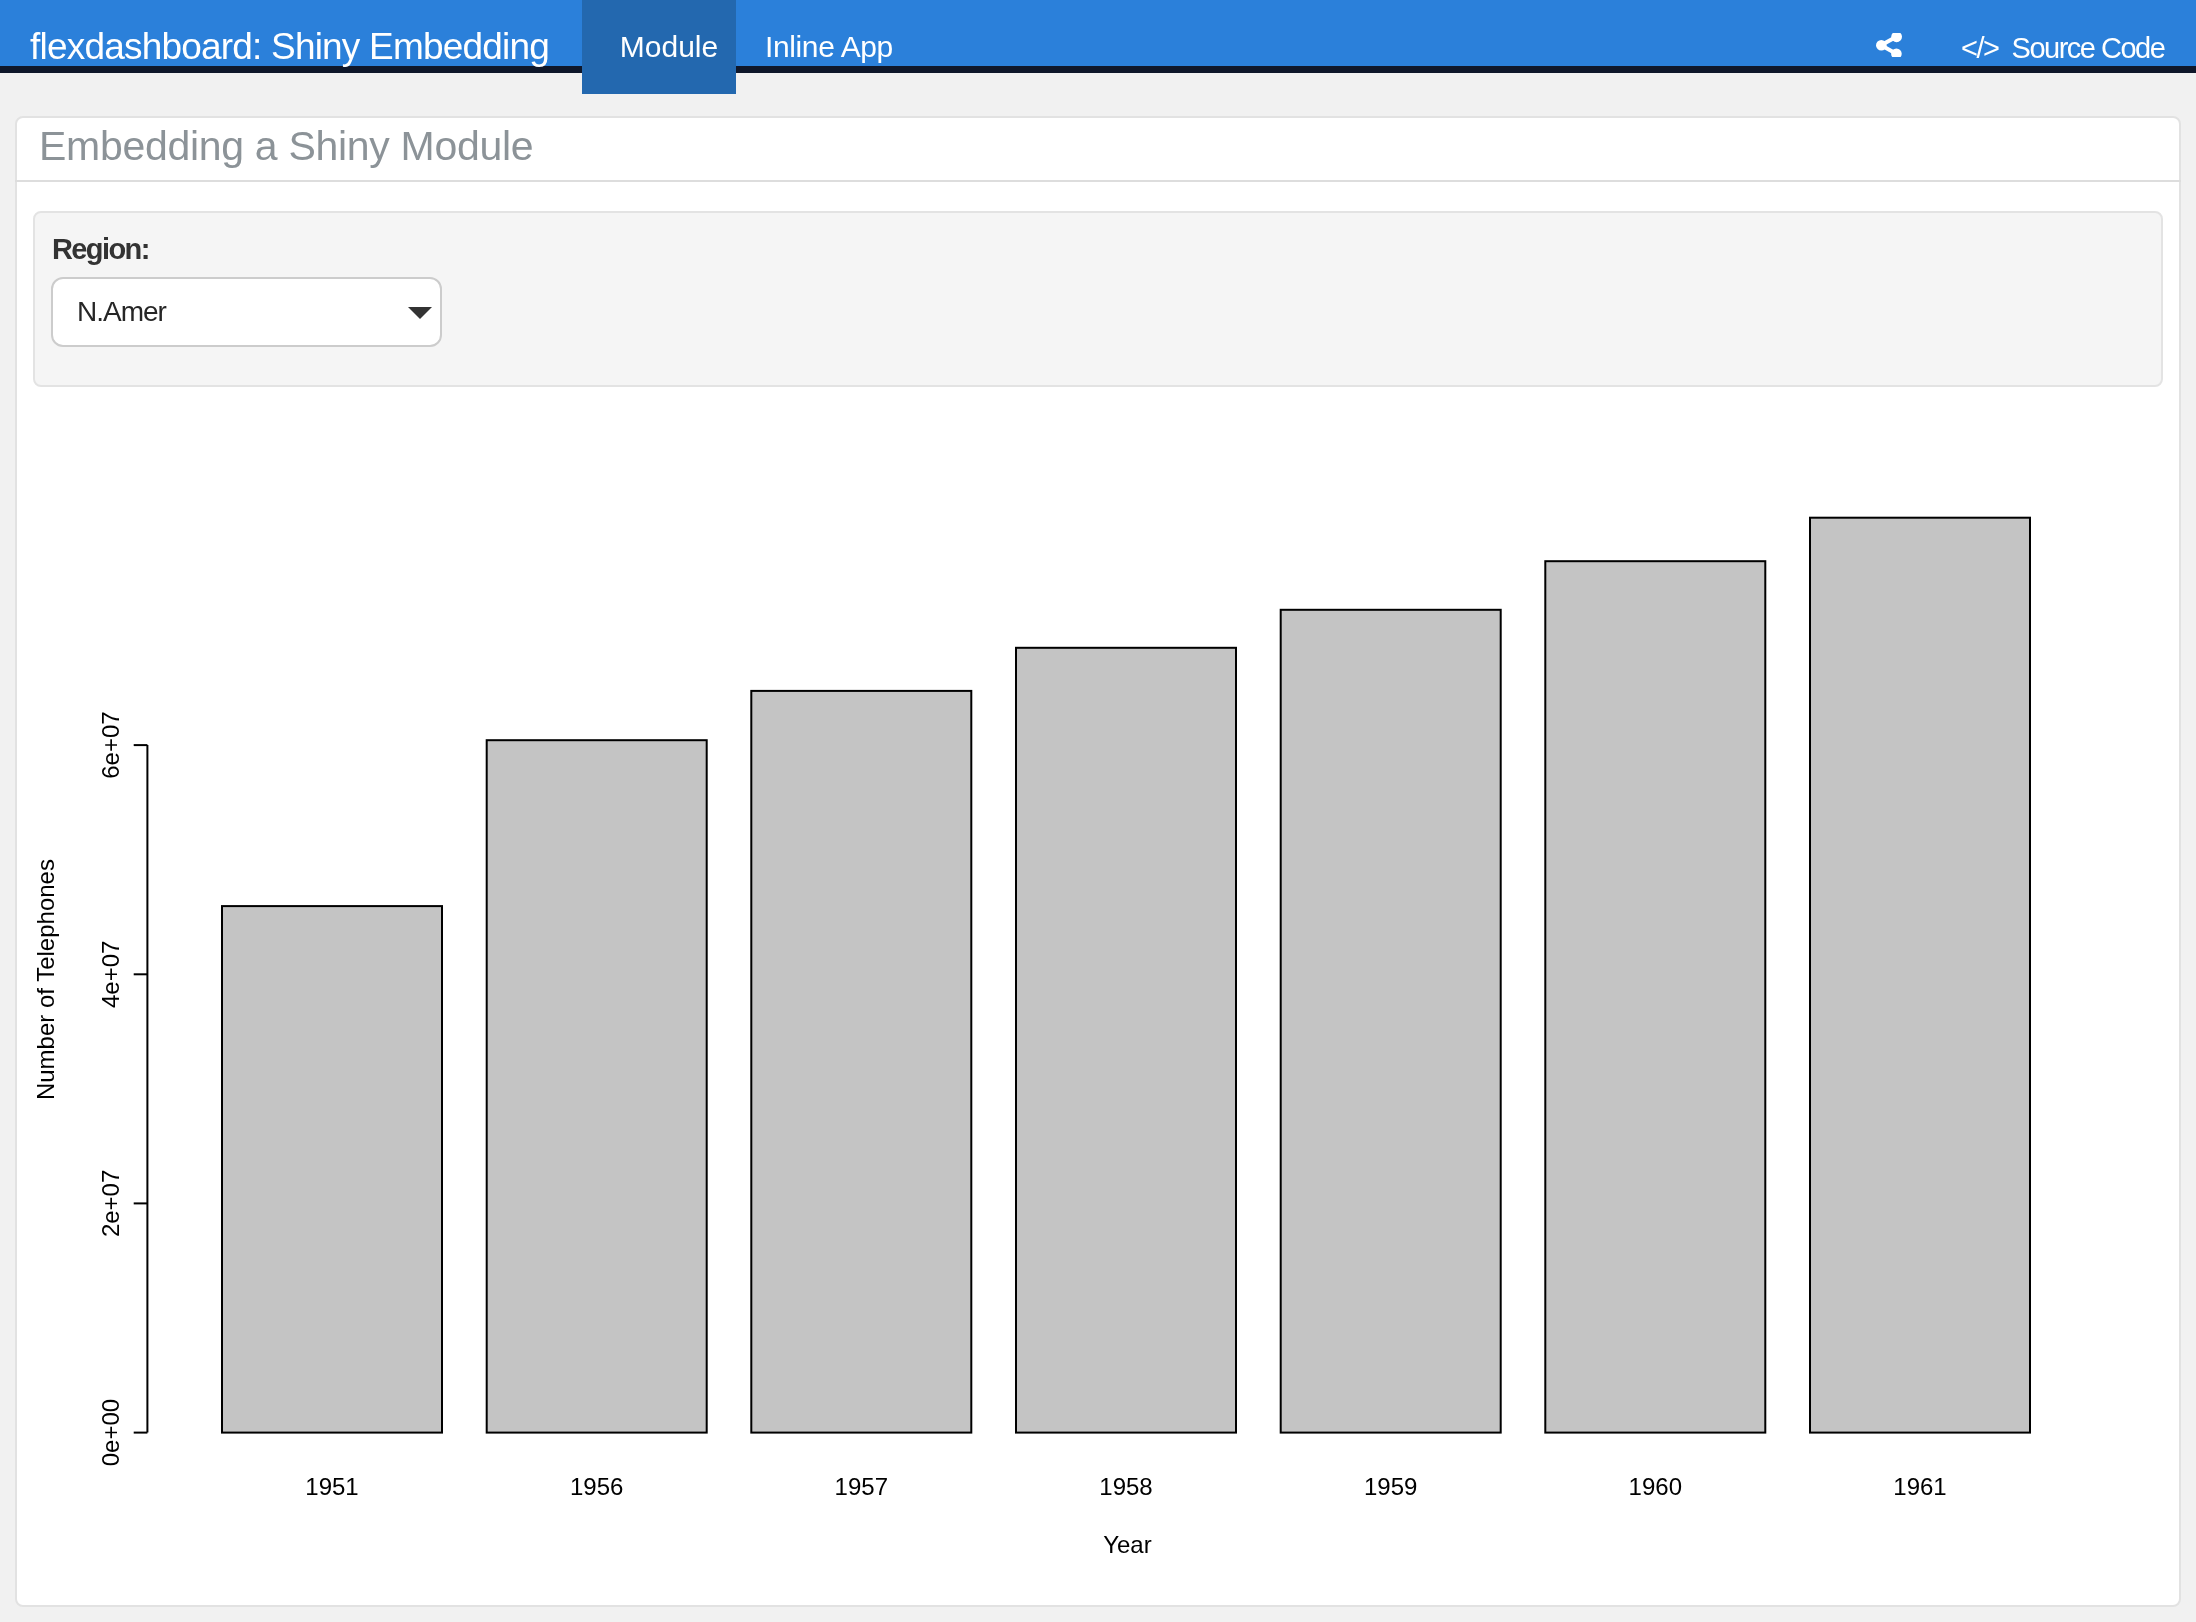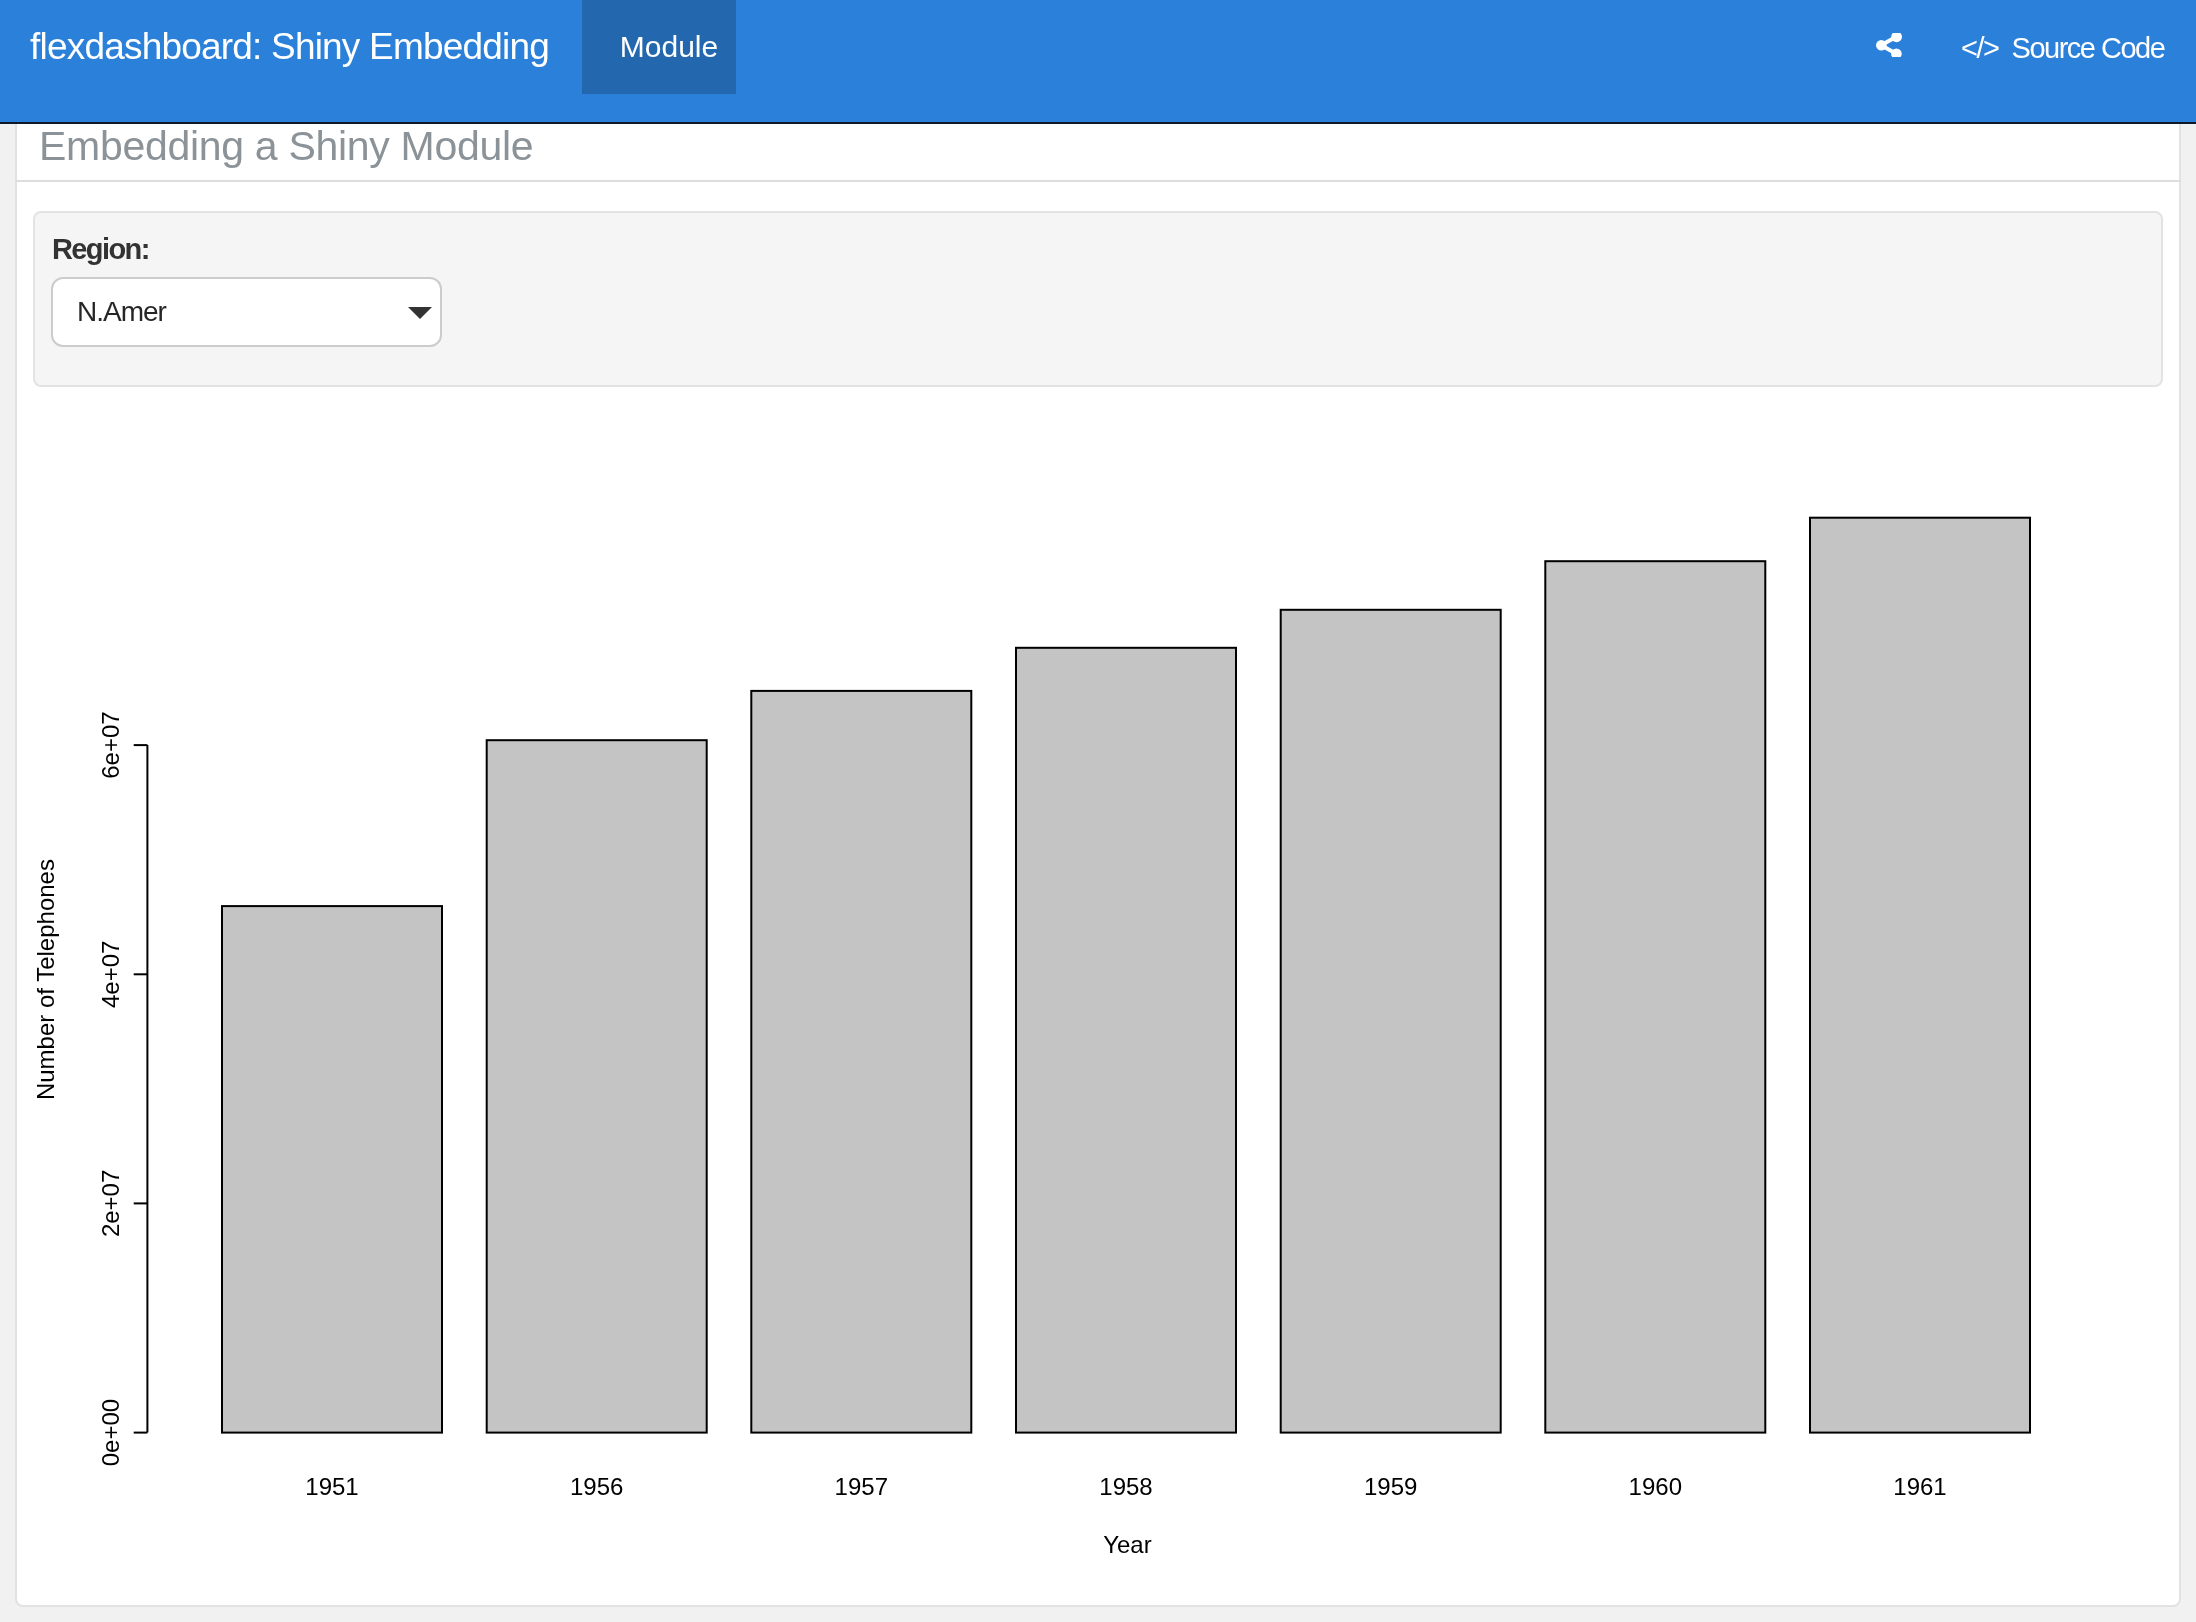--- a/index.html
+++ b/index.html
@@ -1,19 +1,19 @@
 <!DOCTYPE html>
 <html><head>
 <meta charset="utf-8">
 <style>
 * { margin:0; padding:0; box-sizing:border-box; }
 html,body { width:2196px; height:1622px; overflow:hidden; background:#f1f1f1;
   font-family:"Liberation Sans", sans-serif; }
-#navbar { position:absolute; left:0; top:0; width:2196px; height:124px;
-  background:#2b80da; border-bottom:2px solid #0f172a; }
+#navbar { position:absolute; left:0; top:0; width:2196px; height:73px;
+  background:#2b80da; border-bottom:7px solid #0f172a; }
 #brand { position:absolute; left:30px; top:0; height:94px; line-height:94px;
   color:#ffffff; font-size:37px; letter-spacing:-0.8px; white-space:nowrap; }
 .tab { position:absolute; top:0; height:94px; line-height:93px; color:#ffffff;
   font-size:30px; text-align:center; white-space:nowrap; }
 #tab1 { left:582px; width:154px; background:#2368af;padding-left:20px; }
 #tab2 { left:736px; width:186px; }
 #tab3 { left:924px; width:218px; }
 #shareicon { position:absolute; left:1876px; top:33px; }
 #srccode { position:absolute; left:1961px; top:0; height:94px; line-height:96px;
   color:#ffffff; font-size:29px; letter-spacing:-1.5px; white-space:nowrap; }
@@ -84,20 +84,21 @@
     <text x="1655.3" y="1494.9">1960</text>
     <text x="1920.0" y="1494.9">1961</text>
   </g>
 
   <text x="1127.4" y="1553" text-anchor="middle">Year</text>
   <text transform="translate(54,979.6) rotate(-90)" text-anchor="middle">Number of Telephones</text>
 </svg>
 <div id="navbar">
   <div id="brand">flexdashboard: Shiny Embedding</div>
   <div id="tab1" class="tab">Module</div>
+  <div id="tab2" class="tab" style="letter-spacing:-0.4px;">Inline App</div>
   <svg id="shareicon" width="26" height="24" viewBox="0 0 26 24">
     <g fill="#ffffff">
       <circle cx="5.3" cy="12.3" r="5.3"></circle>
       <circle cx="20.6" cy="3.8" r="5.4"></circle>
       <circle cx="20.4" cy="20.8" r="5.3"></circle>
       <rect x="4" y="6.2" width="17" height="4" transform="rotate(-29 12.5 8.2)"></rect>
       <rect x="4" y="14.4" width="17" height="4" transform="rotate(29 12.5 16.4)"></rect>
     </g>
   </svg>
   <span id="srccode">&lt;/&gt;&nbsp; Source Code</span>

